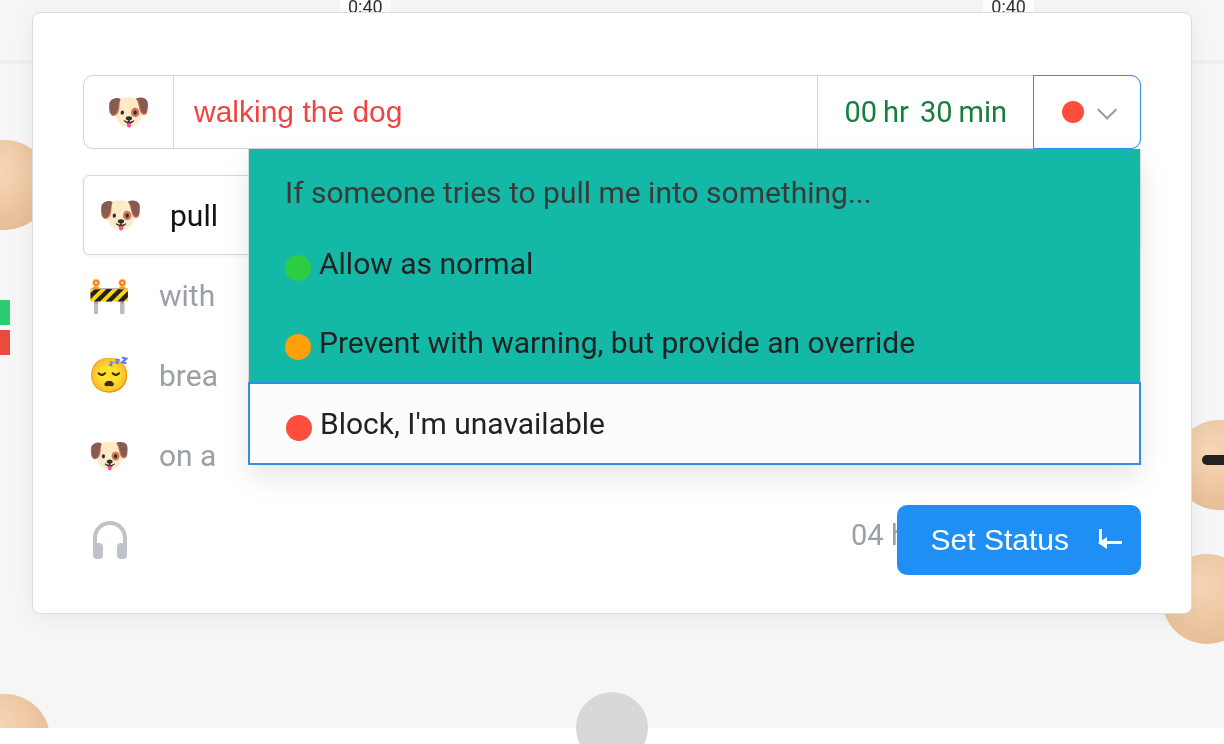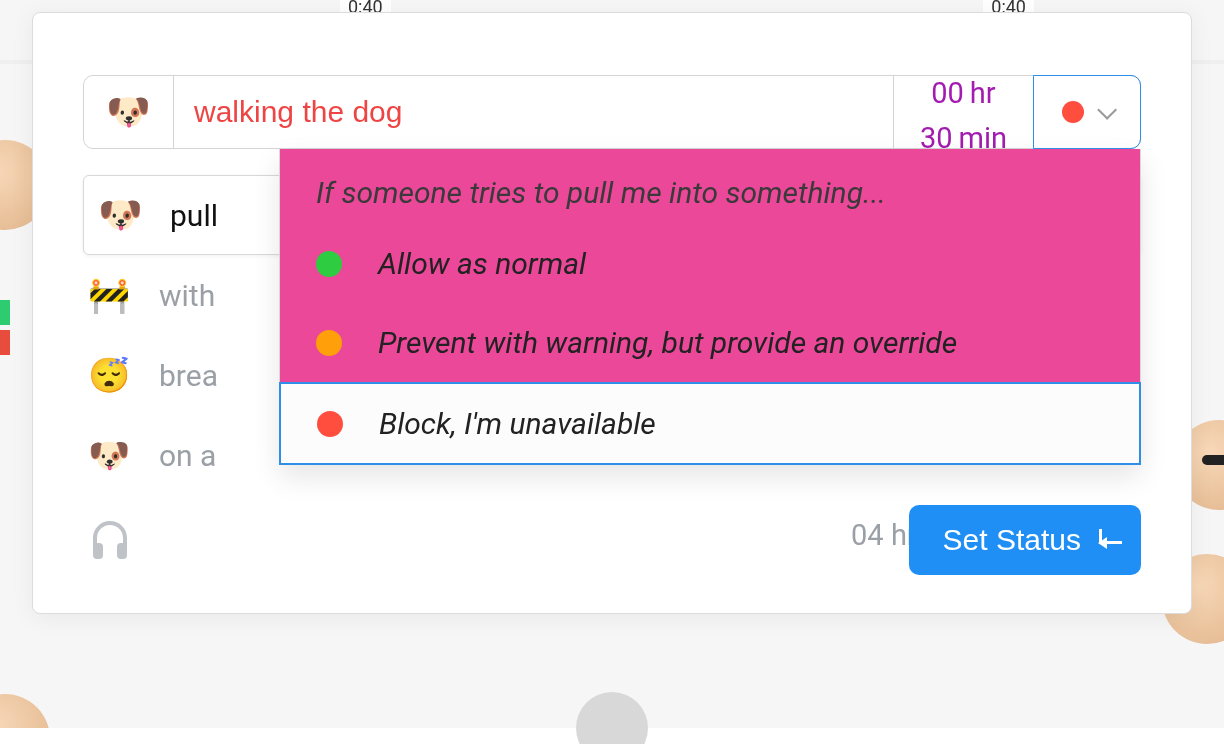--- a/index.html
+++ b/index.html
@@ -83,23 +83,22 @@
       font-size: 30px;
       color: #ef4444;
       padding: 0 20px;
       background: transparent;
     }
     .duration-box {
       border-left: 1px solid #d4d4d4;
       display: flex; align-items: center; gap: 11px;
       padding: 0 26px;
       font-size: 29px;
-      color: #a21caf;
+      color: #15803d;
       white-space: nowrap;
-      flex-direction: column;
     }
     .duration-box .unit { margin-left: 6px; }
     .availability-toggle {
       border-left: 1px solid #2f8fe8;
       border-top: 1px solid #2f8fe8;
       border-right: 1px solid #2f8fe8;
       border-bottom: 1px solid #2f8fe8;
       border-top-right-radius: 10px;
       border-bottom-right-radius: 10px;
       margin: -1px -1px -1px 0;
@@ -119,37 +118,36 @@
     .chevron-down {
       width: 14px; height: 14px;
       border-right: 2px solid #9a9a9a;
       border-bottom: 2px solid #9a9a9a;
       transform: rotate(45deg) translateY(-3px);
     }
 
     
     .dropdown {
       position: absolute;
-      left: 246px; right: 50px; top: 136px;
-      background: #ec4899;
+      left: 215px; right: 50px; top: 136px;
+      background: #14b8a6;
       border: 1px solid #d8d8d8;
       border-top: none;
       border-bottom-left-radius: 6px;
       border-bottom-right-radius: 6px;
       box-shadow: 0 12px 28px rgba(0,0,0,0.10);
       z-index: 10;
-      font-style: italic;
     }
     .dropdown-title {
       font-size: 30px;
       color: #3a3a3a;
       padding: 26px 36px 14px 36px;
     }
     .dropdown-option {
-      display: flex; align-items: center; gap: 36px;
+      display: flex; align-items: flex-end; gap: 8px;
       font-size: 30px;
       color: #222;
       padding: 22px 36px;
       cursor: pointer;
     }
     .dropdown-option .status-dot { width: 26px; height: 26px; }
     .dropdown-option.selected {
       border: 2px solid #2f8fe8;
       border-radius: 0;
       margin: 0 -1px -1px -1px;
@@ -193,21 +191,21 @@
     
     .set-status-btn {
       position: absolute;
       right: 50px; bottom: 38px;
       background: #1f8ff6;
       color: #fff;
       font-size: 30px;
       border: none;
       border-radius: 10px;
       padding: 18px 34px;
-      display: flex; align-items: center; gap: 18px;
+      display: flex; align-items: center; gap: 30px;
       cursor: pointer;
     }
     .return-icon::before {
       content: "";
       display: inline-block;
       width: 20px; height: 12px;
       border-bottom: 3px solid #fff;
       border-left: 3px solid #fff;
       border-bottom-left-radius: 2px;
       transform: translateY(-4px);

